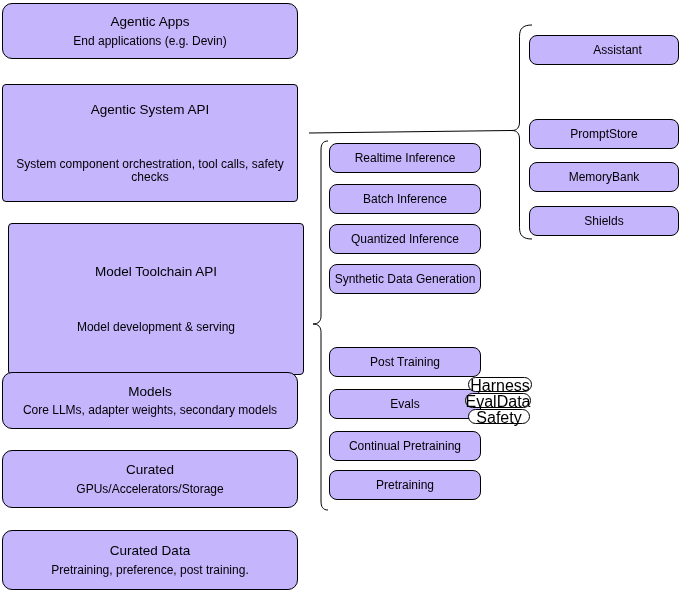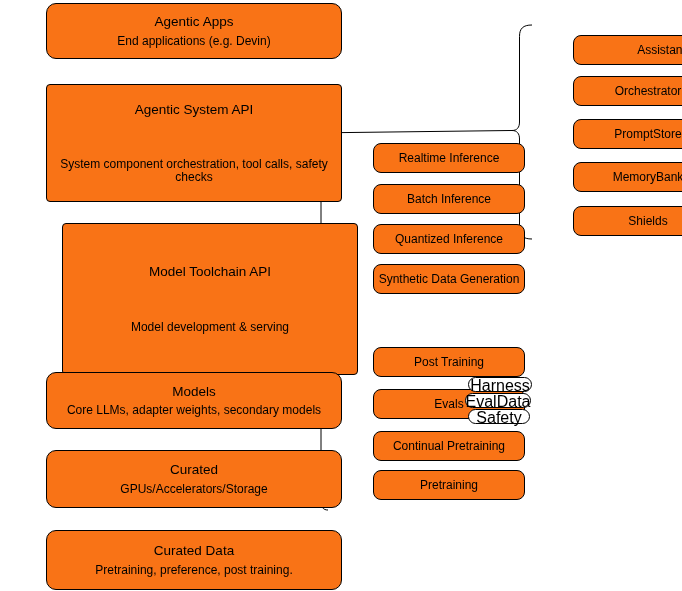--- a/index.html
+++ b/index.html
@@ -21,27 +21,26 @@
     left: 0;
     top: 0;
     width: 682px;
     height: 591px;
     pointer-events: none;
   }
   .box {
     position: absolute;
     box-sizing: border-box;
     border: 1px solid #000000;
-    background: #f97316;
+    background: #c4b5fd;
     display: flex;
     flex-direction: column;
     align-items: center;
     justify-content: center;
     text-align: center;
-    margin-left: 44px;
   }
   .lbox { border-radius: 10px; }
   .lbox .title { font-size: 13.5px; line-height: 1.15; }
   .lbox .subtitle { font-size: 12px; line-height: 1.1; margin-top: 5px; }
   .round22 { border-radius: 4px; gap: 36px; }
   .sbox {
     border-radius: 8px;
     font-size: 12px;
     line-height: 1;
     white-space: nowrap;
@@ -56,21 +55,21 @@
     line-height: 1;
     display: flex;
     align-items: flex-start;
     justify-content: center;
     white-space: nowrap;
     z-index: 3;
   }
   
   .lb1 { left: 2px; top: 3px;   width: 296px; height: 56px; }
   .lb2 { left: 2px; top: 84px;  width: 296px; height: 118px; }
-  .lb3 { left: 18px; top: 223px; width: 296px; height: 152px; align-items: center; }
+  .lb3 { left: 8px; top: 223px; width: 296px; height: 152px; align-items: center; }
   .lb4 { left: 2px; top: 372px; width: 296px; height: 57px; }
   .lb5 { left: 2px; top: 450px; width: 296px; height: 58px; }
   .lb6 { left: 2px; top: 530px; width: 296px; height: 60px; }
   
   .mb  { left: 329px; width: 152px; height: 30px; }
   .mb1 { top: 143px; }
   .mb2 { top: 184px; }
   .mb3 { top: 224px; }
   .mb4 { top: 264px; }
   .mb5 { top: 306px; }
@@ -157,23 +156,20 @@
   <div class="tag tag2">
     <span>EvalData</span>
   </div>
   <div class="tag tag3">
     <span>Safety</span>
   </div>
 
   <div class="box sbox rb rb1">
     <span>Assistant</span>
   </div>
-  <div class="box sbox rb rb2">
-    <span>Orchestrator</span>
-  </div>
   <div class="box sbox rb rb3">
     <span>PromptStore</span>
   </div>
   <div class="box sbox rb rb5">
     <span>Shields</span>
   </div>
   <div class="box sbox rb rb4">
     <span>MemoryBank</span>
   </div>
 

